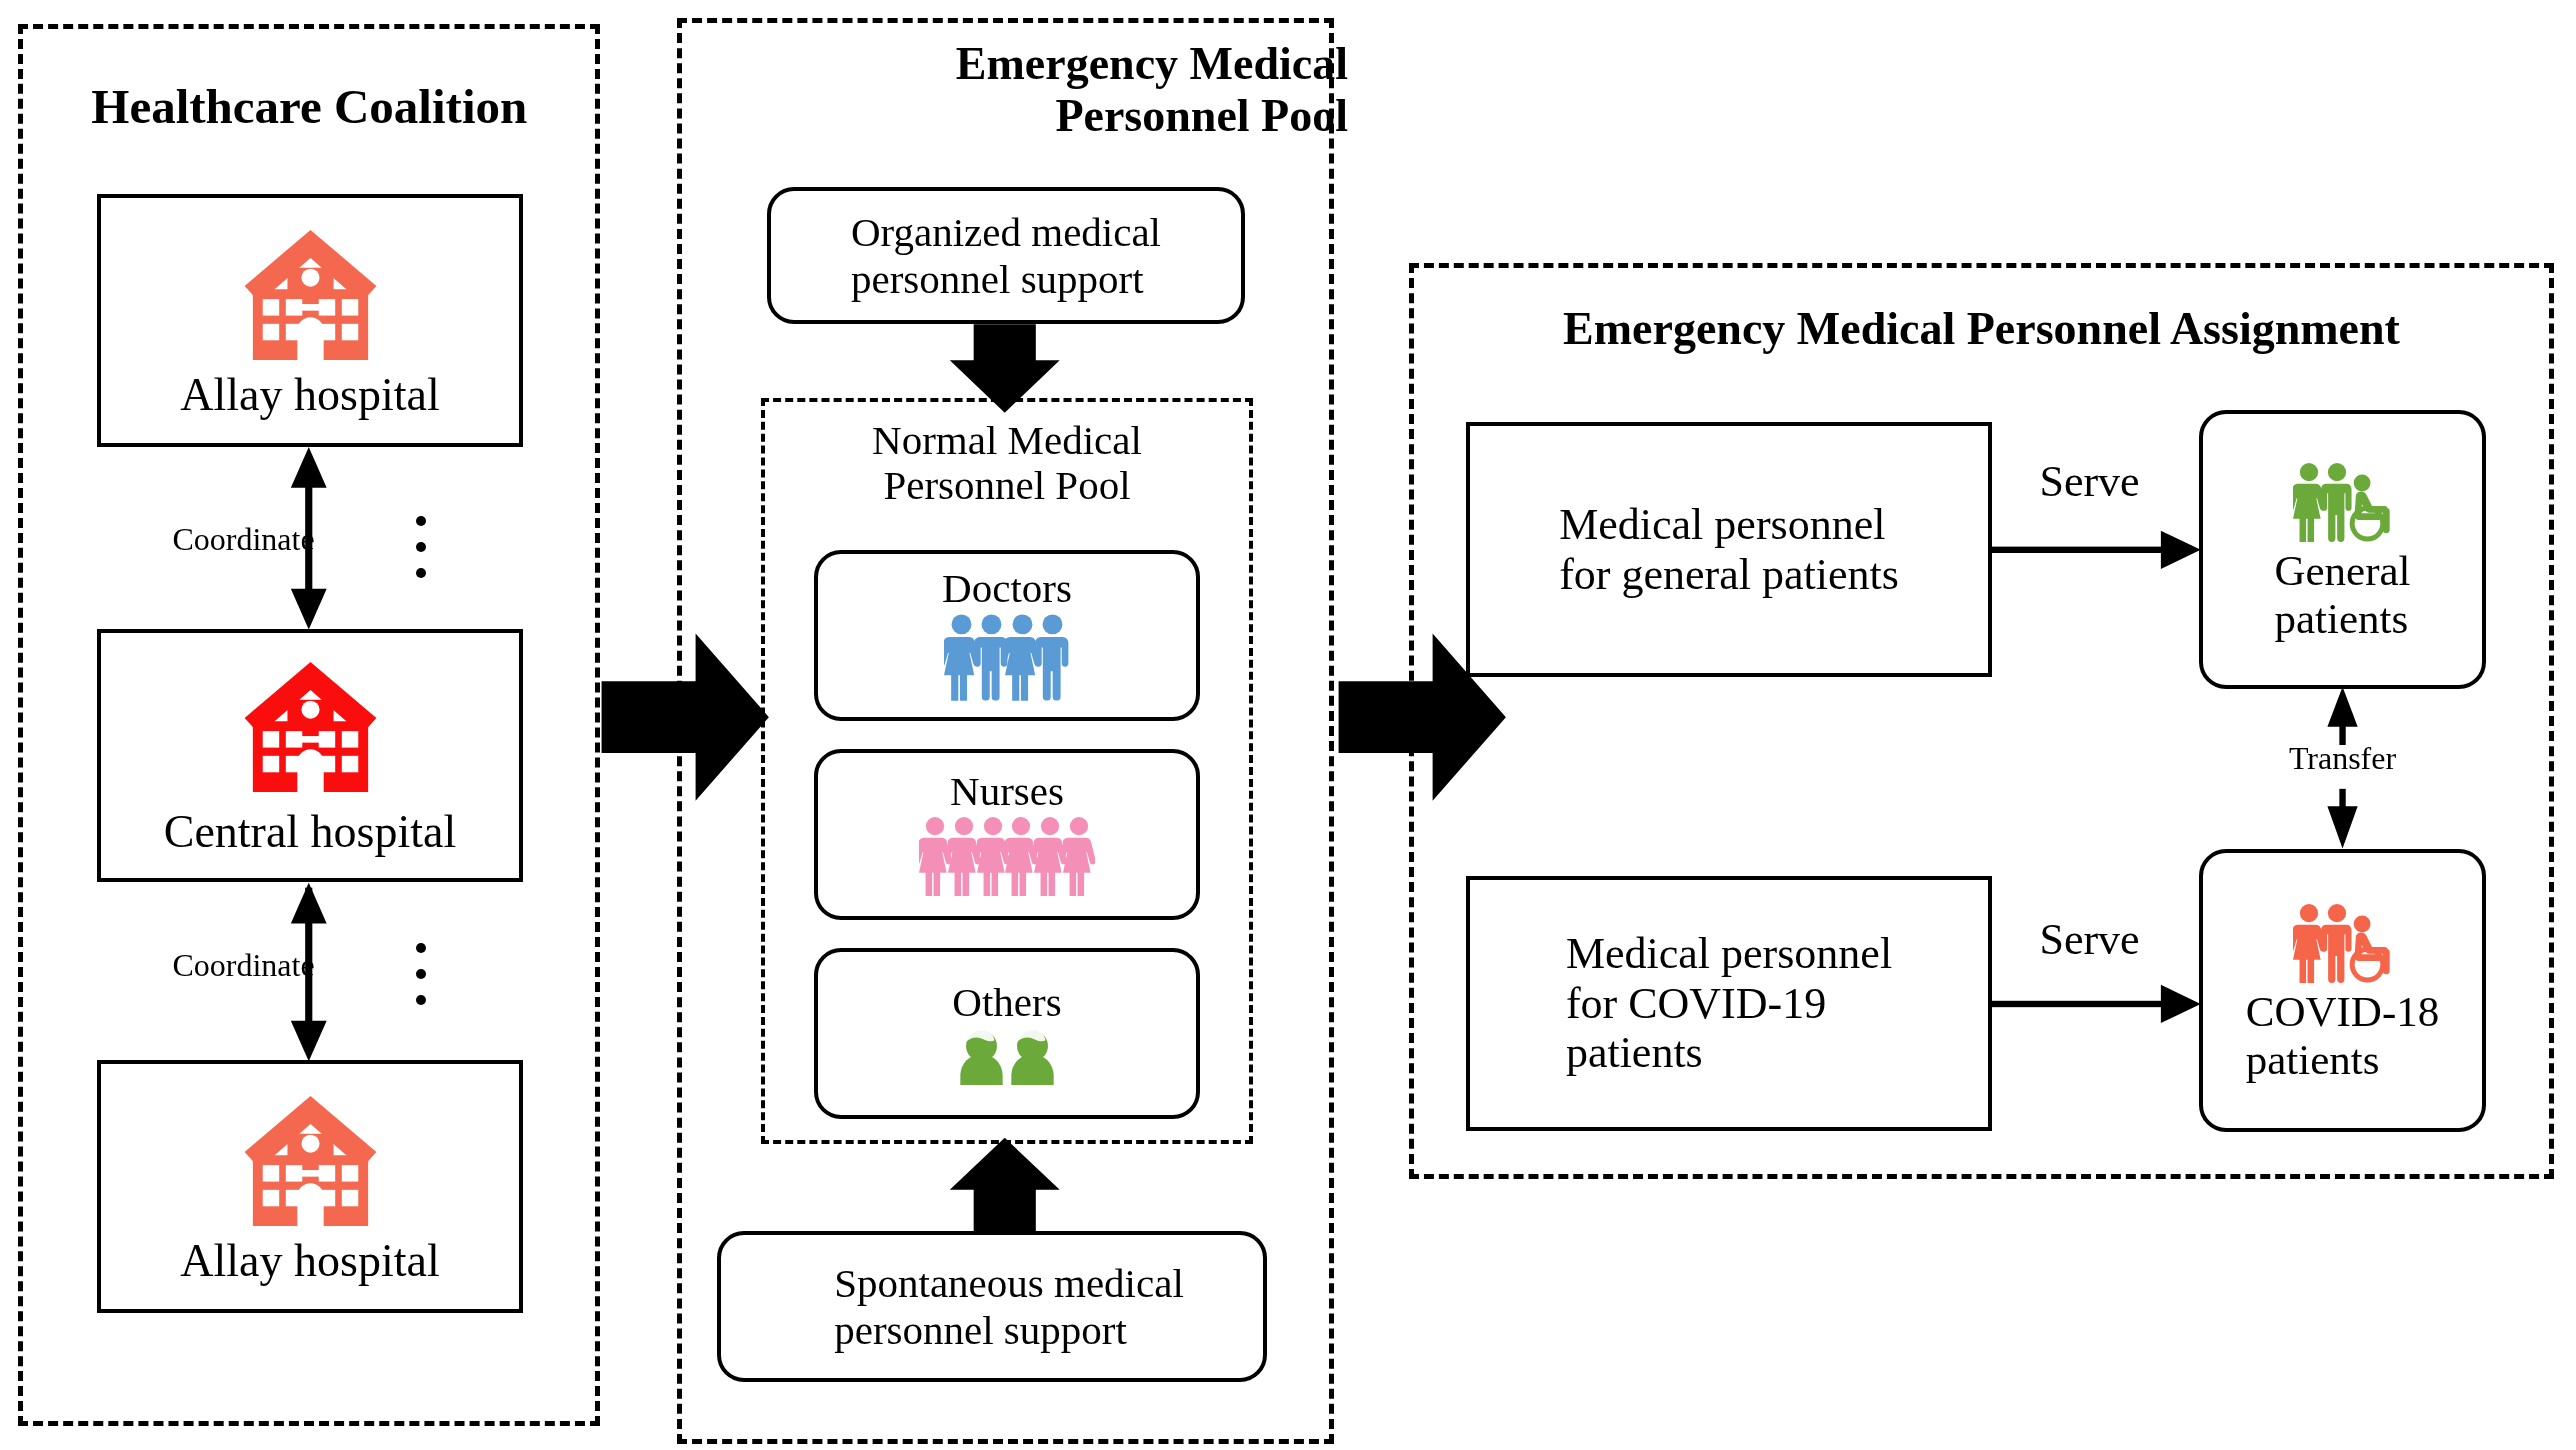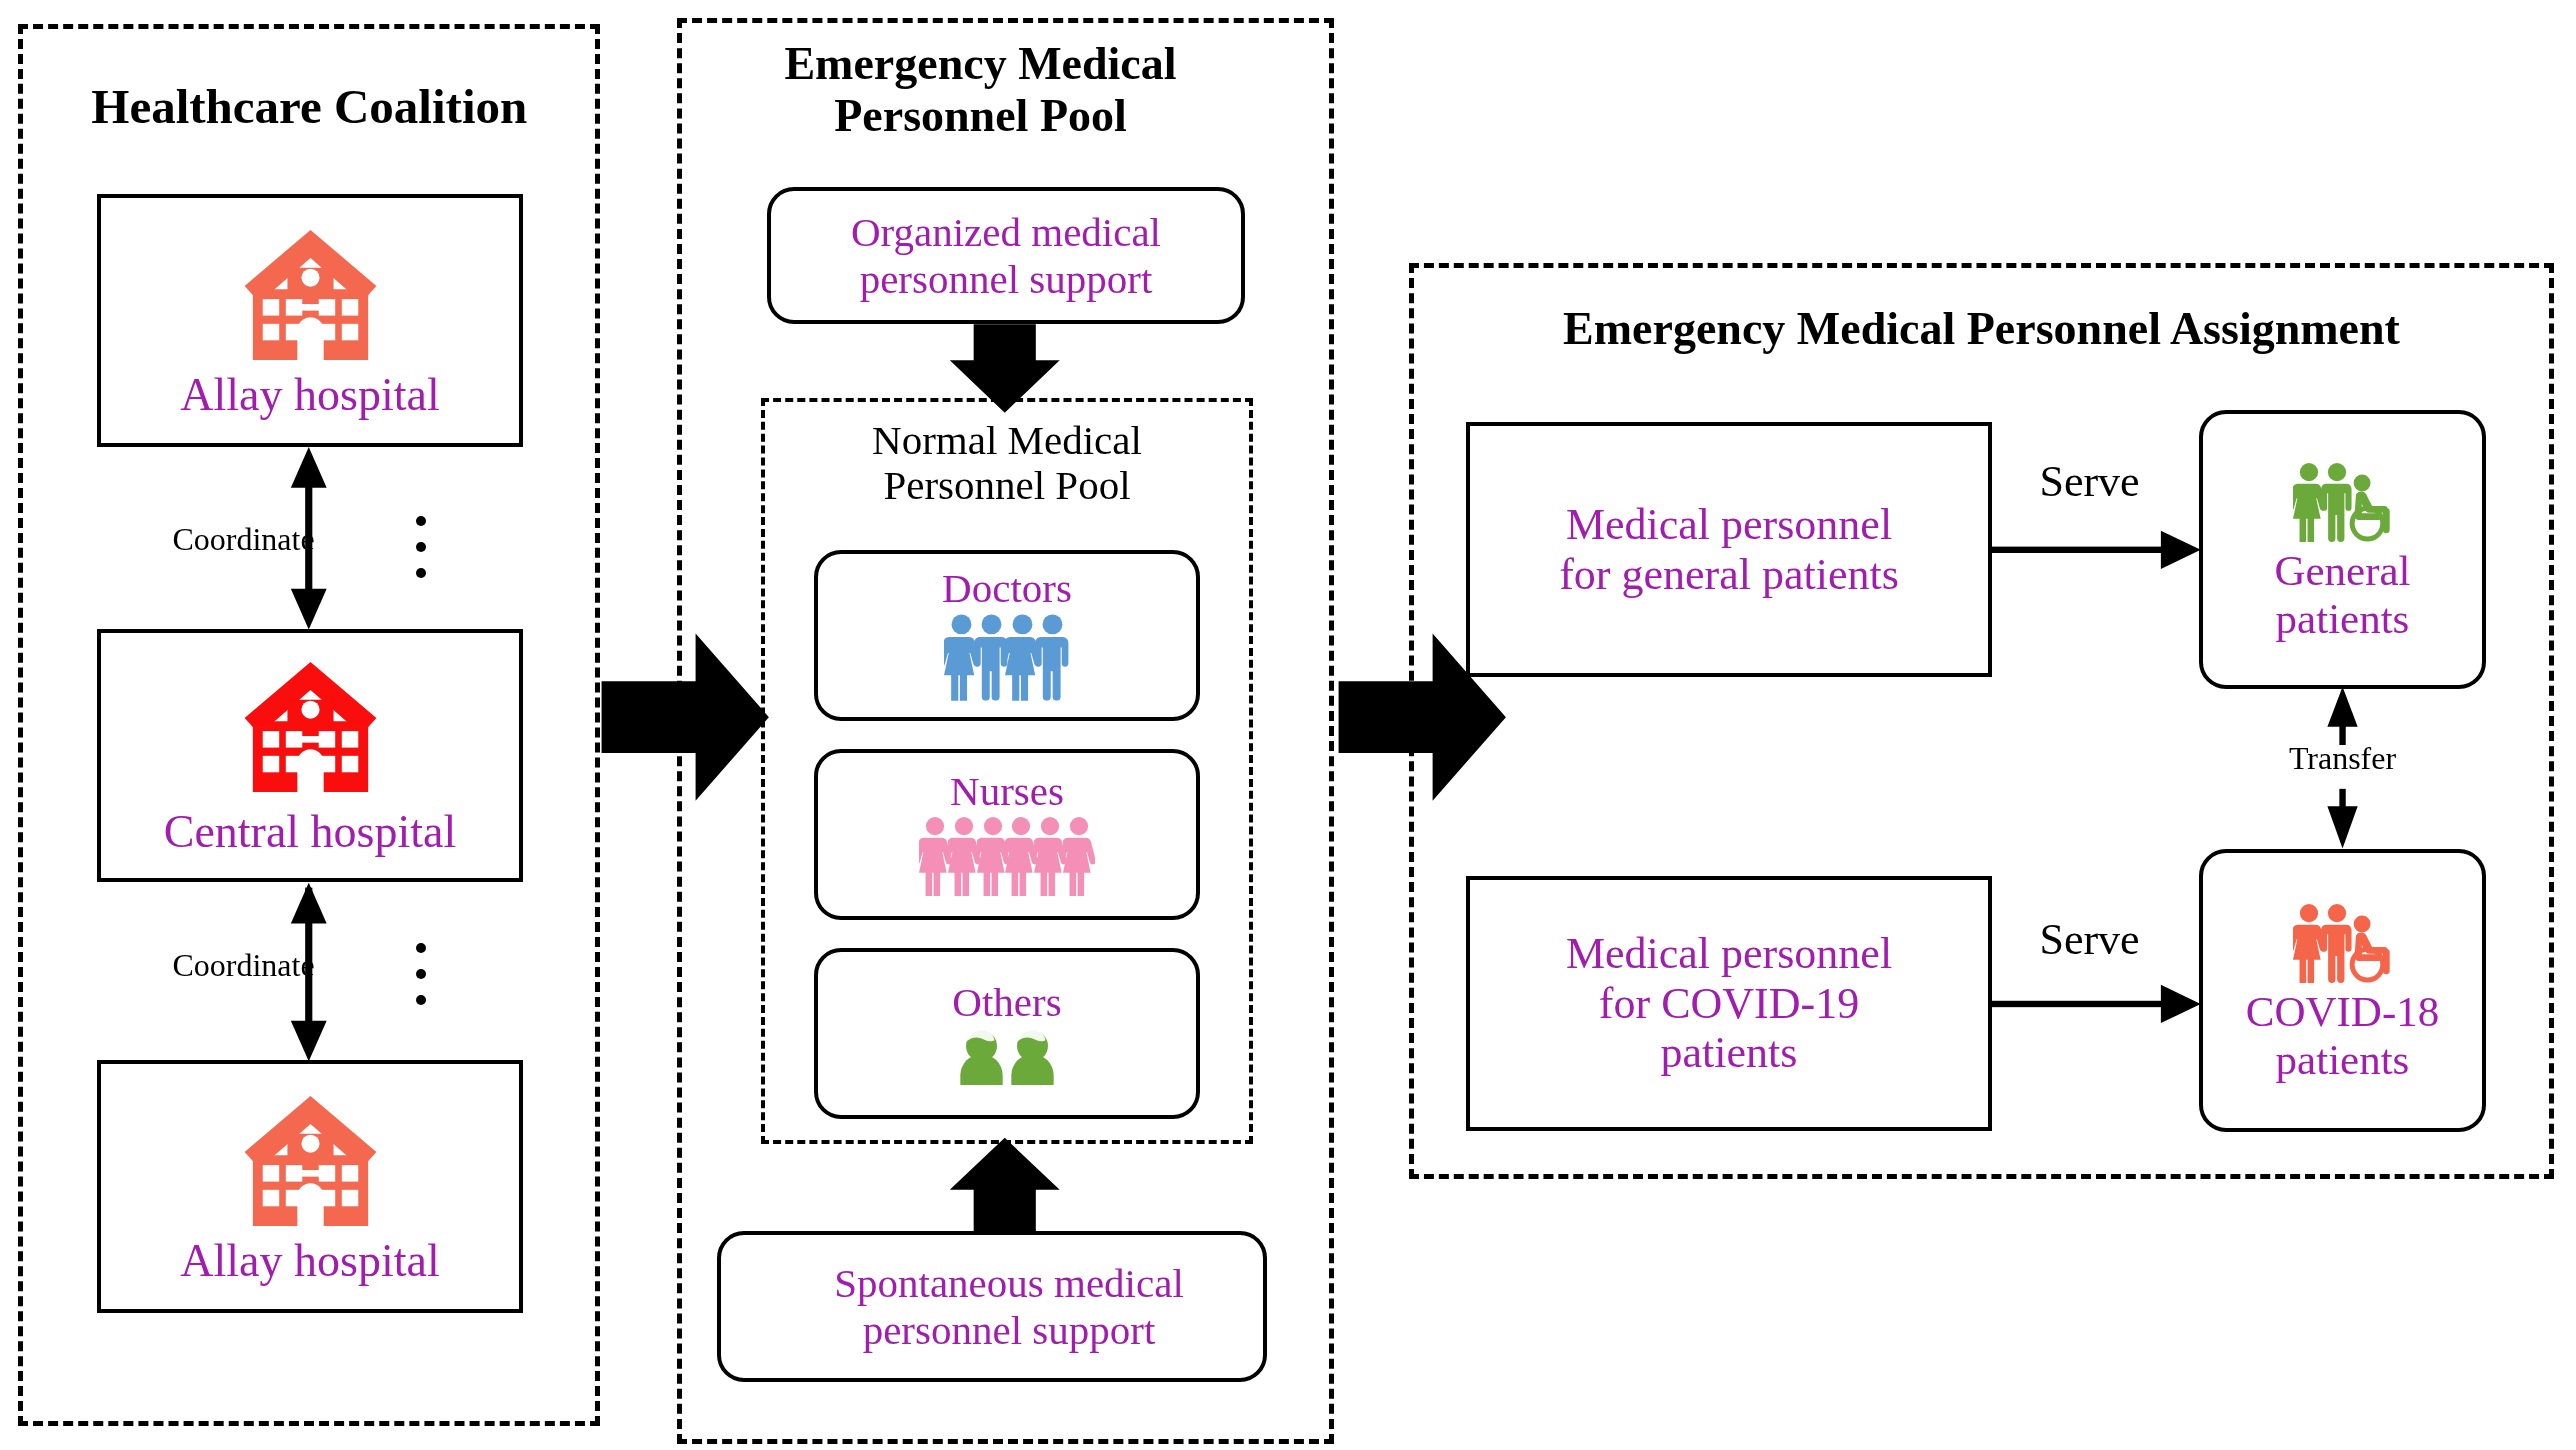--- a/index.html
+++ b/index.html
@@ -31,23 +31,23 @@
     position: absolute;
     border: 4.8px solid #000;
     background: #fff;
     display: flex;
     flex-direction: column;
     align-items: center;
     justify-content: center;
   }
   .node-round { border-radius: 27px; }
   .node-label {
-    text-align: center;
+    text-align: left;
     line-height: 1.13;
-    color: #a21caf;
+    color: #000000;
     white-space: pre-line;
   }
 
   
   .txt { position: absolute; color: #000; line-height: 1.1; white-space: pre-line; }
   .txt-c { text-align: center; }
 
   
   .ov { position: absolute; left:0; top:0; width:2576px; height:1451px; pointer-events:none; }
 
@@ -145,21 +145,21 @@
     <div class="icon-wrap" style="width:171px;height:140px;margin-top:4.8px;">
       <svg viewBox="0 0 200 170" width="171" height="140" style="fill:#F4684F">
           <use href="#sym-hospital"></use>
         </svg>
     </div>
     <div class="node-label" style="font-size:46px;margin-top:3.2px;">Allay hospital</div>
   </div>
 
   <div class="panel" style="left:677px; top:17.5px; width:657px; height:1426px;"></div>
 
-  <div class="panel-title txt-c" style="left:652px; top:38px; width:657px; font-size:46px;">Emergency Medical
+  <div class="panel-title txt-c" style="left:691px; top:38px; width:657px; font-size:46px;text-align:right;">Emergency Medical
 Personnel Pool</div>
 
   <div class="node node-round" style="left:767px; top:187px; width:478px; height:137px;">
     <div class="node-label" style="font-size:41px;">Organized medical
 personnel support</div>
   </div>
 
   <div class="panel" style="left:761px; top:398px; width:492px; height:746px; border-width:4.8px;"></div>
 
   <div class="txt txt-c" style="left:761px; top:418px; width:492px; font-size:41px;">Normal Medical

